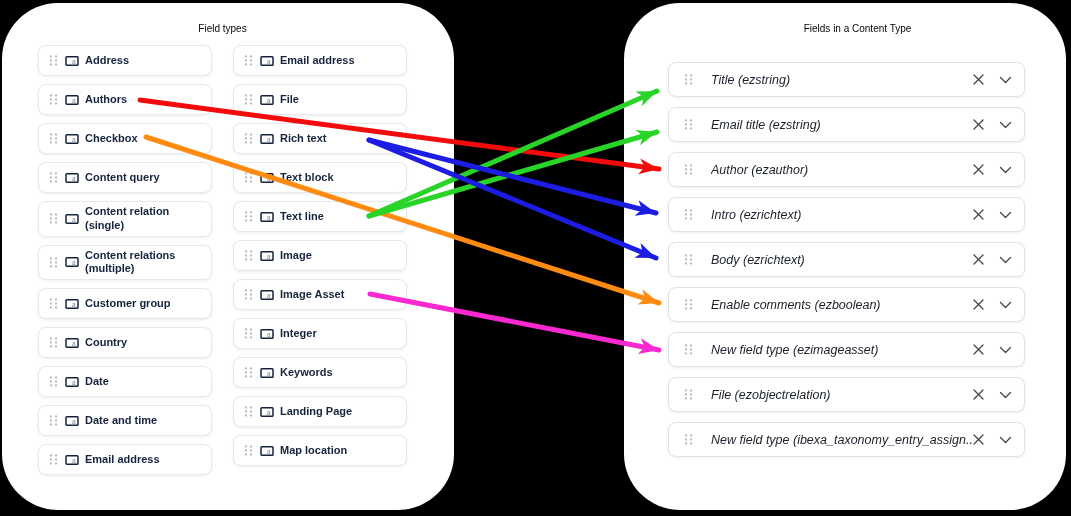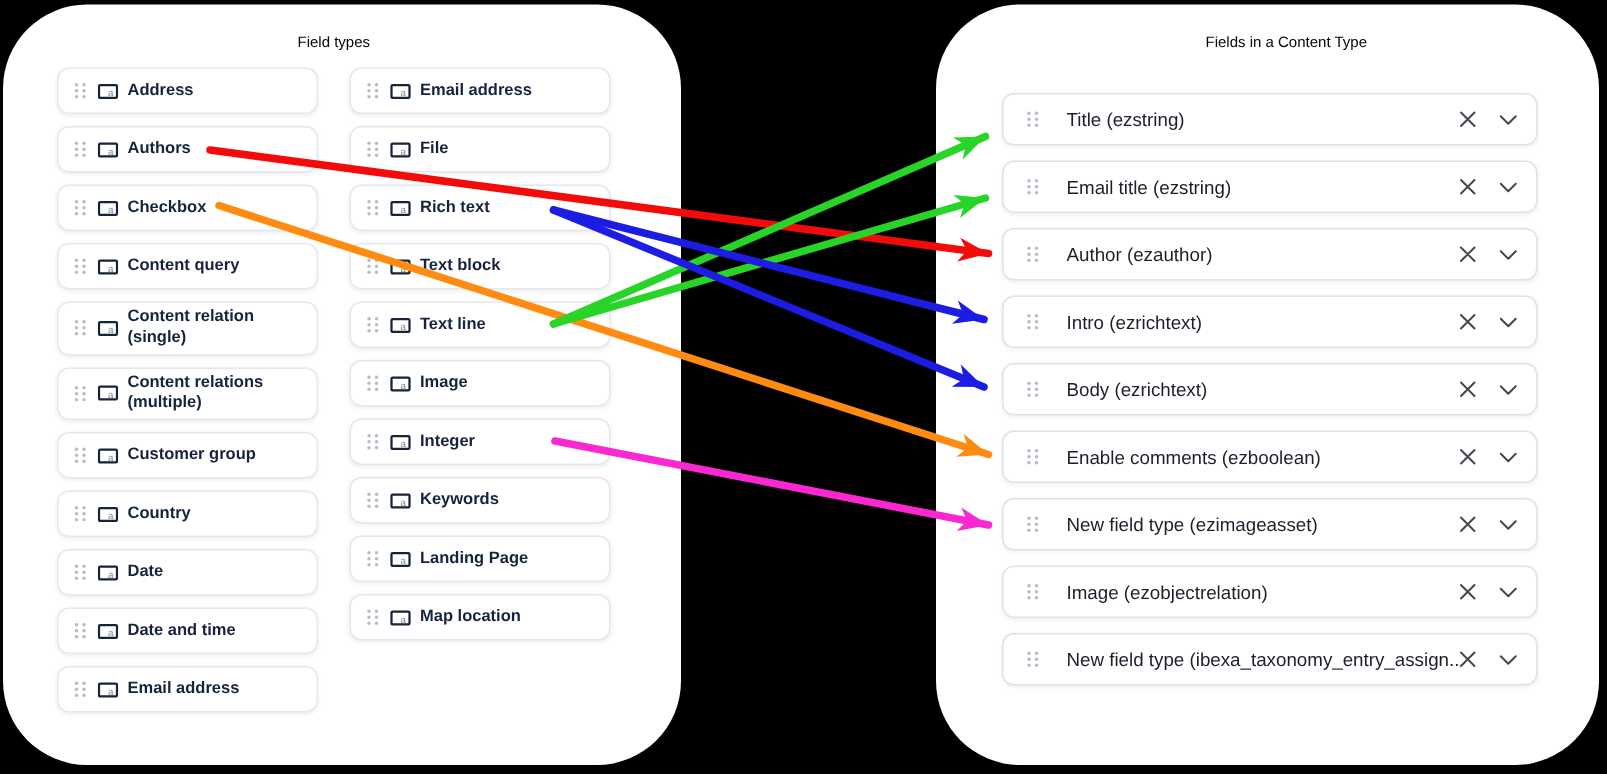--- a/index.html
+++ b/index.html
@@ -12,21 +12,21 @@
   .panel.left .panel-title{margin-bottom:6px;}
   .panel.right .panel-title{margin-bottom:23px;}
   .cols{display:flex;gap:21px;}
   .col{display:flex;flex-direction:column;gap:8px;width:177px;}
   .ft-item{box-sizing:border-box;min-height:31px;display:flex;align-items:center;
     background:#fff;border:1px solid #e4e8ef;border-radius:8px;
     box-shadow:0 1px 3px rgba(20,30,60,0.08);padding:3px 6px 3px 10px;}
   .ft-label{margin-left:6px;font-size:11px;font-weight:700;color:#16233d;line-height:1.25;}
   .drag{display:inline-flex;color:#b5bcc7;flex:0 0 auto;}
   .ficon{display:inline-flex;color:#16233d;margin-left:7px;flex:0 0 auto;}
-  .rows{display:flex;flex-direction:column;gap:10px;}
+  .rows{display:flex;flex-direction:column;gap:10px;font-style:italic;}
   .ct-row{box-sizing:border-box;height:35px;display:flex;align-items:center;width:357px;
     background:#fff;border:1px solid #dee3eb;border-radius:8px;
     box-shadow:0 1px 3px rgba(20,30,60,0.07);padding:0 12px 0 15px;}
   .ct-label{flex:1;margin-left:18px;font-size:12.5px;font-weight:400;color:#1b202b;
     white-space:nowrap;overflow:hidden;}
   .xicon{display:inline-flex;color:#41464e;margin-right:14px;cursor:pointer;}
   .chev{display:inline-flex;color:#41464e;cursor:pointer;}
   #arrow-layer{position:absolute;left:0;top:0;width:1071px;height:516px;pointer-events:none;z-index:5;}
 </style>
 </head>
@@ -408,20 +408,41 @@
             </span>
             <span class="ficon">
               <svg width="14" height="12" viewBox="0 0 14 12">
                 <rect x="1" y="1.7" width="12" height="8.6" rx="0.8" fill="none" stroke="currentColor" stroke-width="1.5"></rect>
                 <text x="7" y="9" font-size="6.5" fill="#7a8494" font-family="Liberation Sans,sans-serif">a</text>
               </svg>
             </span>
             <span class="ft-label">Image</span>
           </div>
 
+          <div class="ft-item">
+            <span class="drag">
+              <svg width="9" height="13" viewBox="0 0 9 13">
+                <g fill="currentColor">
+                <circle cx="2" cy="2.5" r="1.15"></circle>
+                  <circle cx="7" cy="2.5" r="1.15"></circle>
+                <circle cx="2" cy="6.5" r="1.15"></circle>
+                  <circle cx="7" cy="6.5" r="1.15"></circle>
+                <circle cx="2" cy="10.5" r="1.15"></circle>
+                  <circle cx="7" cy="10.5" r="1.15"></circle>
+                </g>
+              </svg>
+            </span>
+            <span class="ficon">
+              <svg width="14" height="12" viewBox="0 0 14 12">
+                <rect x="1" y="1.7" width="12" height="8.6" rx="0.8" fill="none" stroke="currentColor" stroke-width="1.5"></rect>
+                <text x="7" y="9" font-size="6.5" fill="#7a8494" font-family="Liberation Sans,sans-serif">a</text>
+              </svg>
+            </span>
+            <span class="ft-label">Image Asset</span>
+          </div>
 
           <div class="ft-item">
             <span class="drag">
               <svg width="9" height="13" viewBox="0 0 9 13">
                 <g fill="currentColor">
                 <circle cx="2" cy="2.5" r="1.15"></circle>
                   <circle cx="7" cy="2.5" r="1.15"></circle>
                 <circle cx="2" cy="6.5" r="1.15"></circle>
                   <circle cx="7" cy="6.5" r="1.15"></circle>
                 <circle cx="2" cy="10.5" r="1.15"></circle>
@@ -699,21 +720,21 @@
               <g fill="currentColor">
               <circle cx="2" cy="2.5" r="1.15"></circle>
                 <circle cx="7" cy="2.5" r="1.15"></circle>
               <circle cx="2" cy="6.5" r="1.15"></circle>
                 <circle cx="7" cy="6.5" r="1.15"></circle>
               <circle cx="2" cy="10.5" r="1.15"></circle>
                 <circle cx="7" cy="10.5" r="1.15"></circle>
               </g>
             </svg>
           </span>
-          <span class="ct-label">Image (ezobjectrelation)</span>
+          <span class="ct-label">File (ezobjectrelation)</span>
           <span class="xicon">
             <svg width="13" height="13" viewBox="0 0 13 13">
               <path d="M2 2 L11 11 M11 2 L2 11" stroke="currentColor" stroke-width="1.3" fill="none" stroke-linecap="round"></path>
             </svg>
           </span>
           <span class="chev">
             <svg width="13" height="8" viewBox="0 0 13 8">
               <path d="M1.5 1.5 L6.5 6.5 L11.5 1.5" stroke="currentColor" stroke-width="1.3" fill="none" stroke-linecap="round" stroke-linejoin="round"></path>
             </svg>
           </span>

